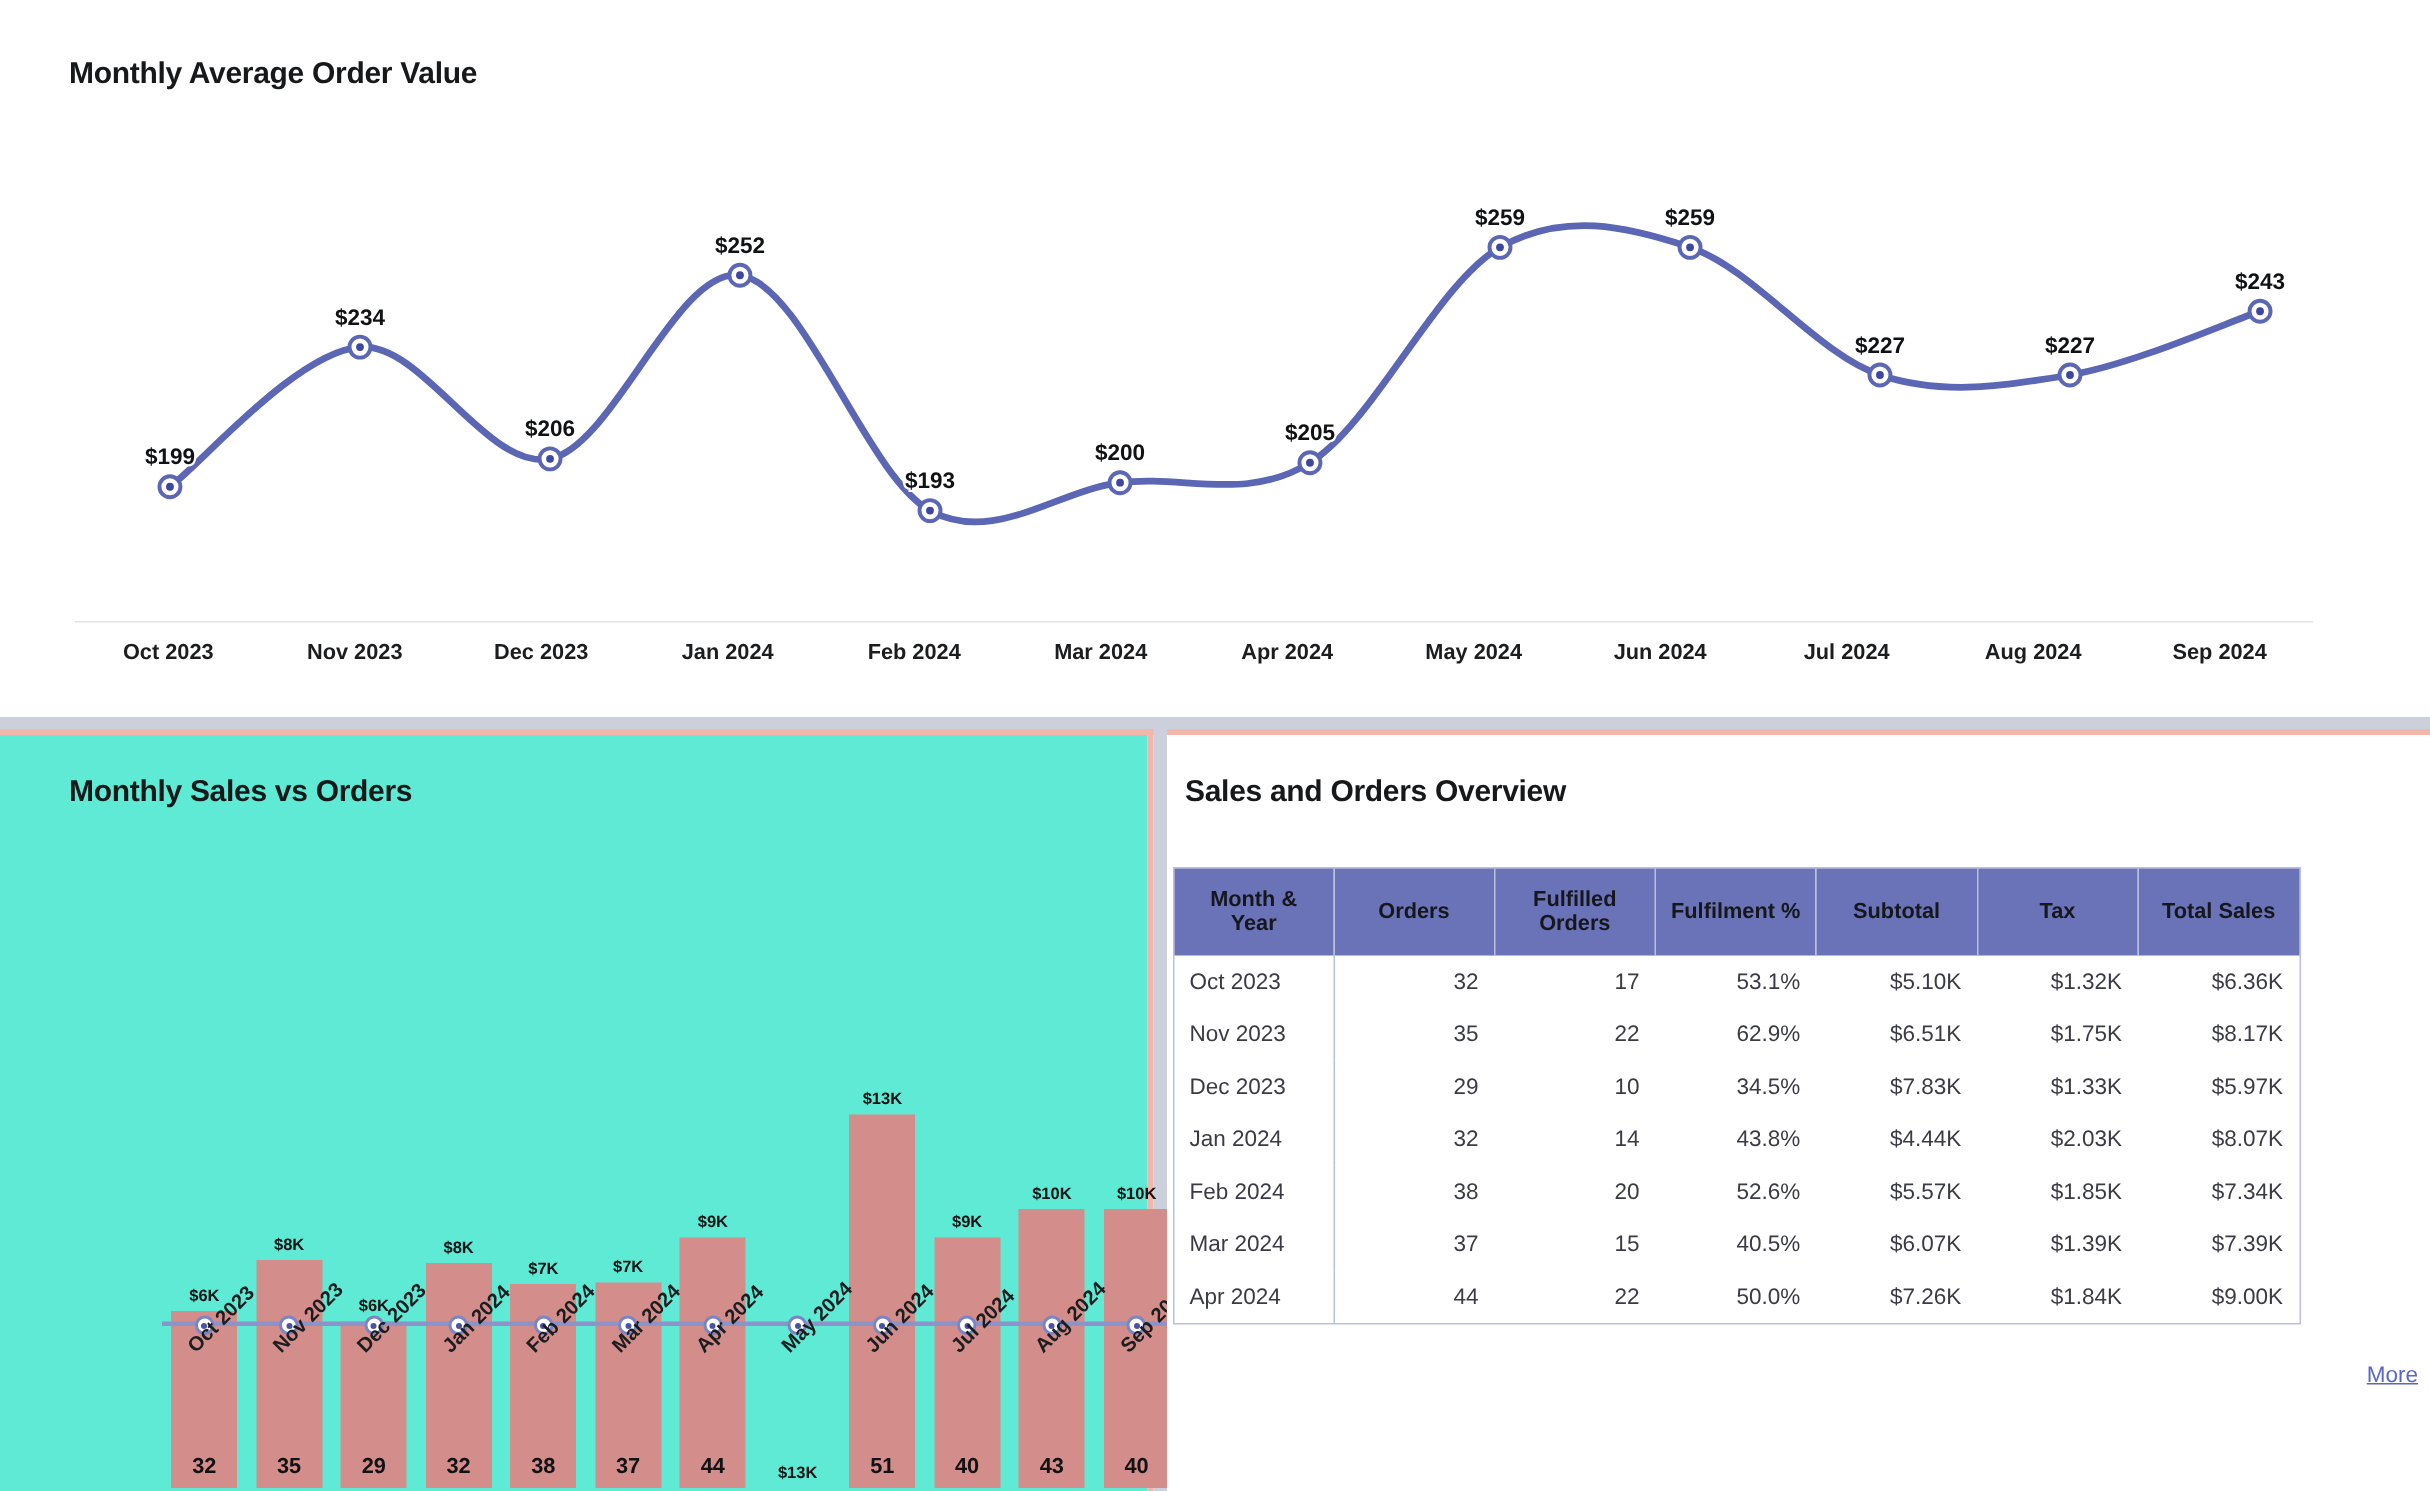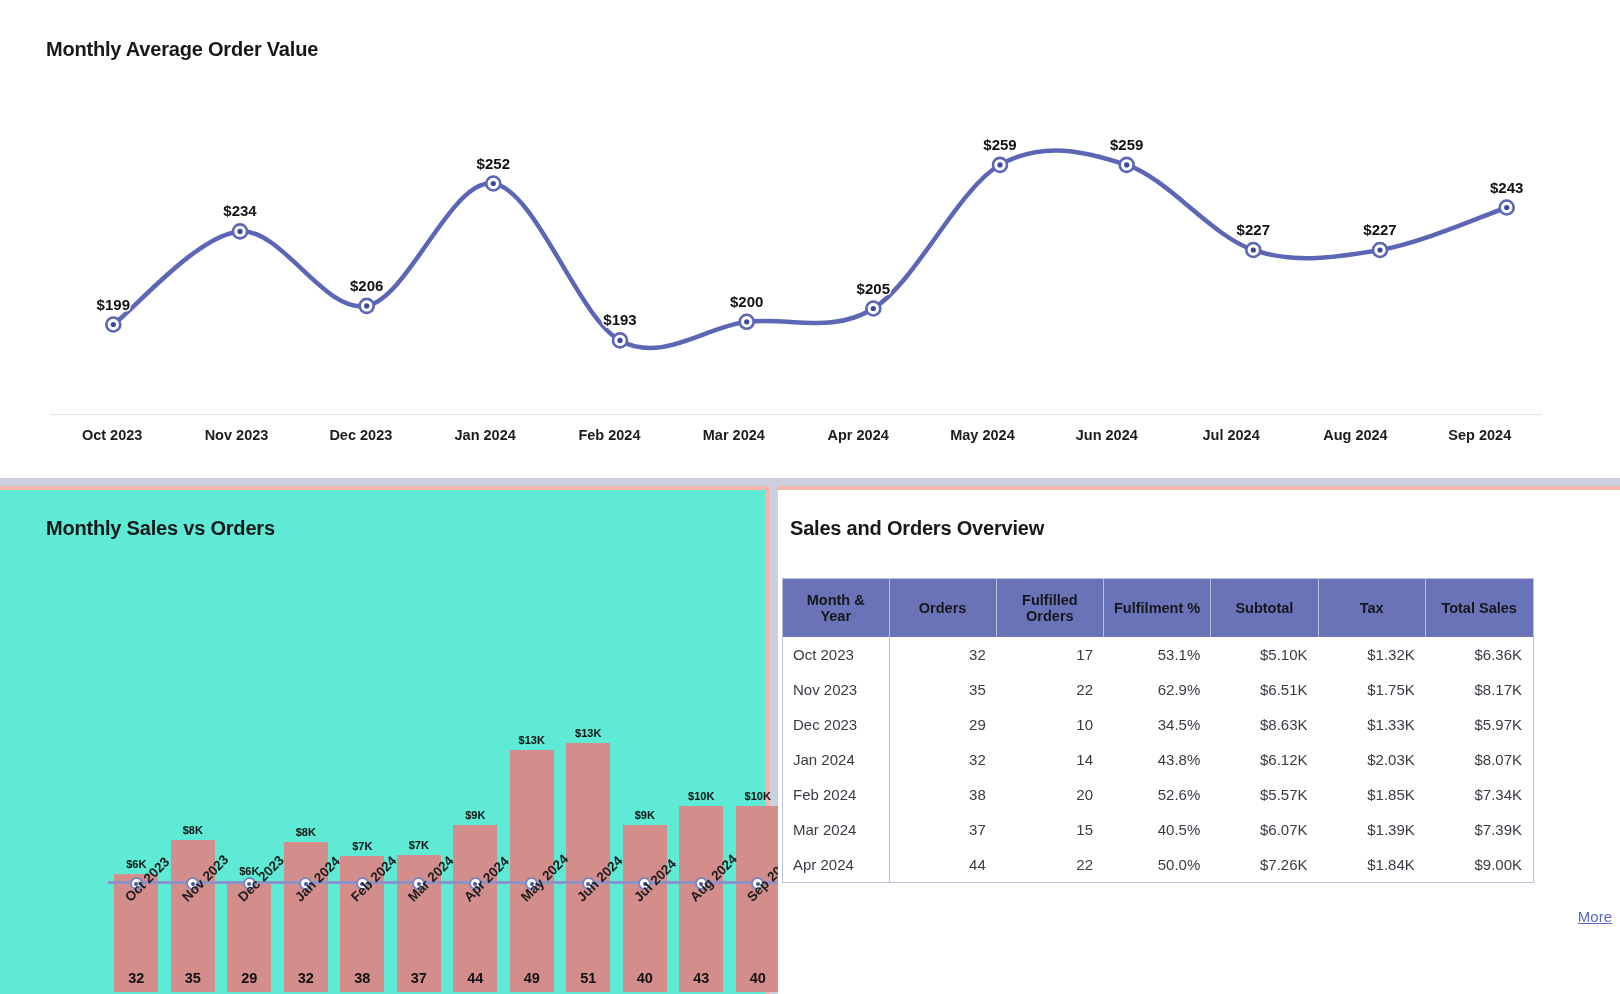--- a/index.html
+++ b/index.html
@@ -255,23 +255,20 @@
             </div>
           </div>
           <div class="bar-col">
             <div class="bar-val">$9K</div>
             <div class="bar-rect" style="height: 167px; background: rgb(211, 141, 138);">
               <div class="bar-ordnum">44</div>
             </div>
           </div>
           <div class="bar-col">
             <div class="bar-val">$13K</div>
-            <div class="bar-rect" style="height: 242px; background: rgb(211, 141, 138);">
-              <div class="bar-ordnum">49</div>
-            </div>
           </div>
           <div class="bar-col">
             <div class="bar-val">$13K</div>
             <div class="bar-rect" style="height: 249px; background: rgb(211, 141, 138);">
               <div class="bar-ordnum">51</div>
             </div>
           </div>
           <div class="bar-col">
             <div class="bar-val">$9K</div>
             <div class="bar-rect" style="height: 167px; background: rgb(211, 141, 138);">
@@ -357,30 +354,30 @@
               <td>62.9%</td>
               <td>$6.51K</td>
               <td>$1.75K</td>
               <td>$8.17K</td>
             </tr>
             <tr>
               <td class="first">Dec 2023</td>
               <td>29</td>
               <td>10</td>
               <td>34.5%</td>
-              <td>$8.63K</td>
+              <td>$7.83K</td>
               <td>$1.33K</td>
               <td>$5.97K</td>
             </tr>
             <tr>
               <td class="first">Jan 2024</td>
               <td>32</td>
               <td>14</td>
               <td>43.8%</td>
-              <td>$6.12K</td>
+              <td>$4.44K</td>
               <td>$2.03K</td>
               <td>$8.07K</td>
             </tr>
             <tr>
               <td class="first">Feb 2024</td>
               <td>38</td>
               <td>20</td>
               <td>52.6%</td>
               <td>$5.57K</td>
               <td>$1.85K</td>

